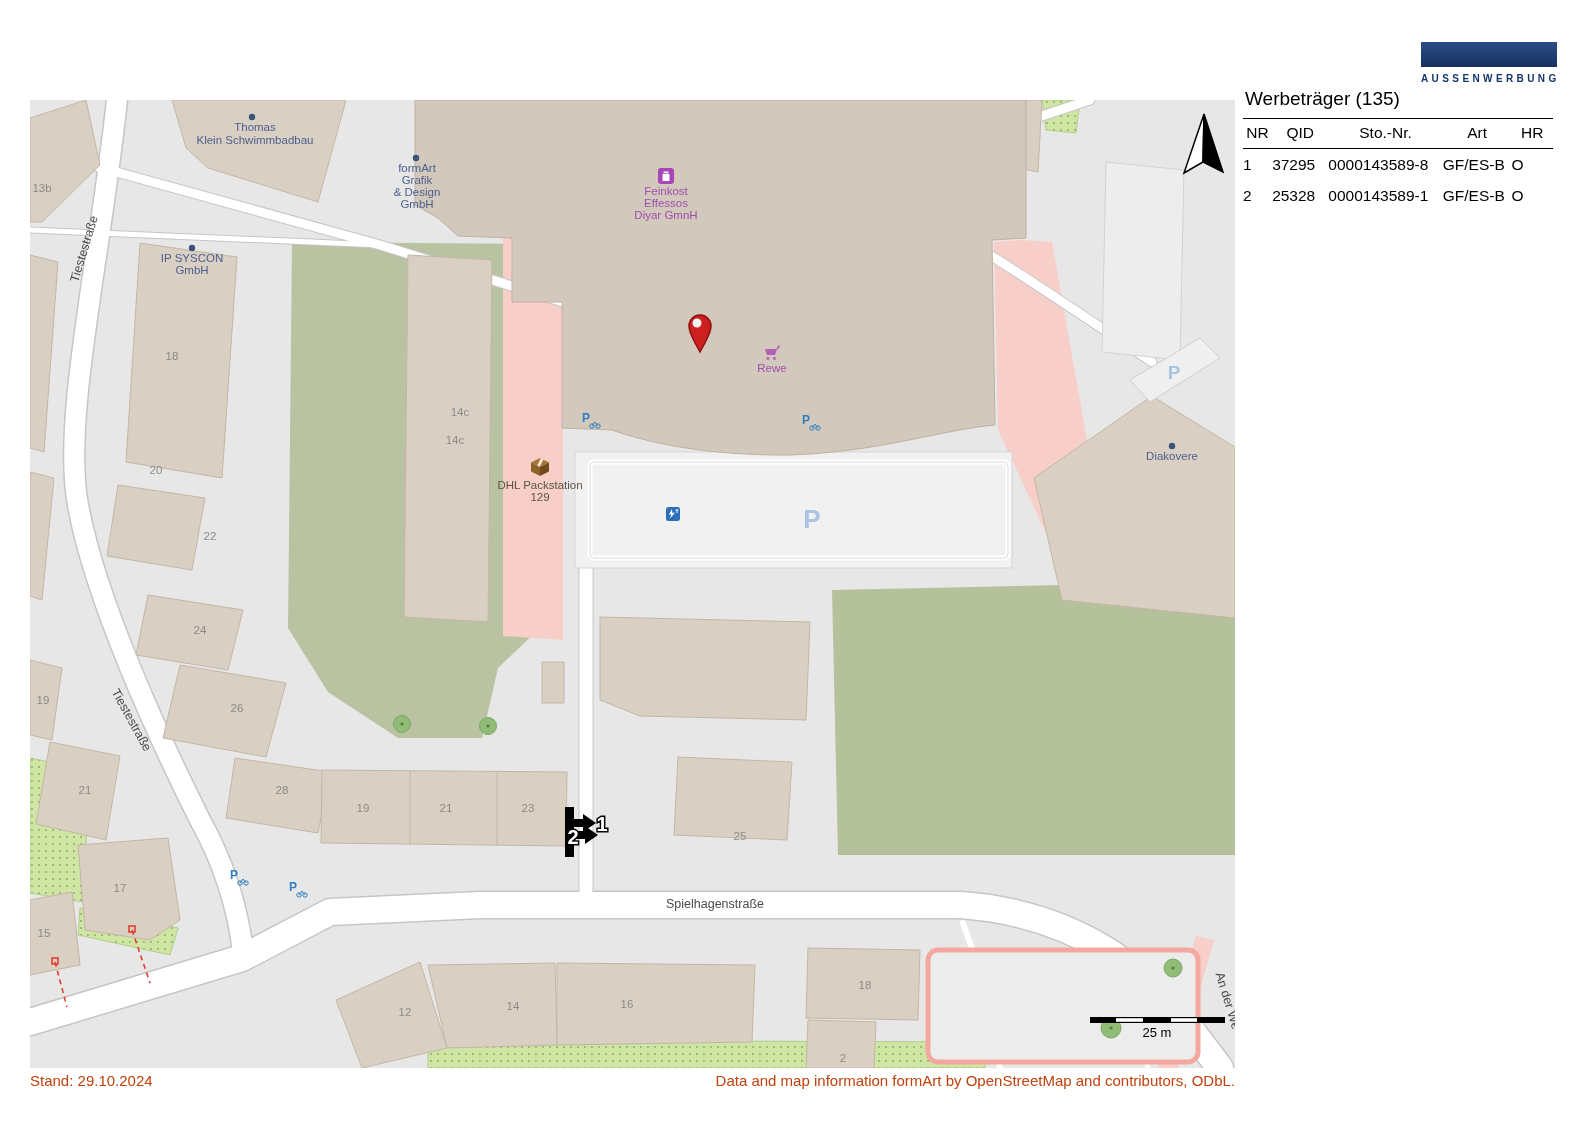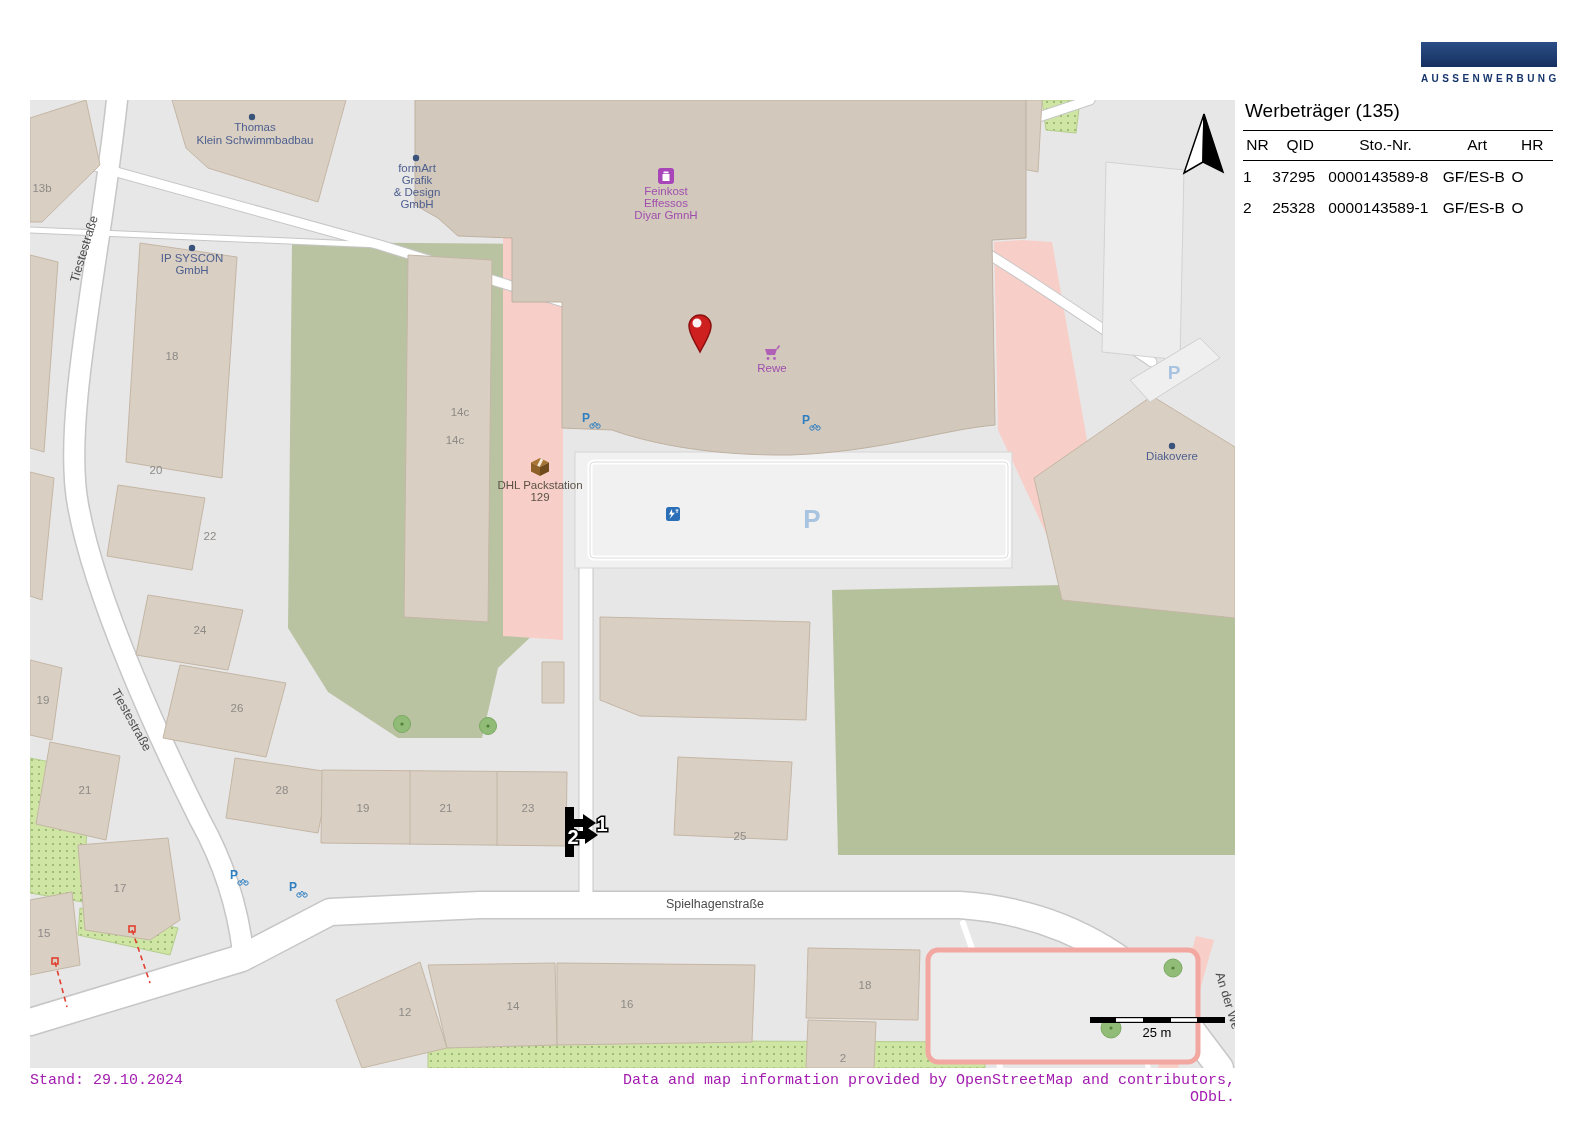--- a/index.html
+++ b/index.html
@@ -8,28 +8,28 @@
   .hdr{position:absolute;left:30px;top:30px;color:#000;font-size:18px;line-height:23px;}
   
   .logo{position:absolute;left:1421px;top:20px;width:137px;height:66px;}
   .logo .bar{position:absolute;left:0;top:22px;width:136px;height:25px;background:linear-gradient(#2a4e86,#16305f);}
   .logo .word{position:absolute;left:0;top:-14px;width:136px;text-align:center;
     font-size:49px;font-weight:bold;font-style:italic;letter-spacing:-3px;
     text-shadow:-2px 0 #fff,2px 0 #fff,0 -2px #fff,0 2px #fff,-1px -1px #fff,1px 1px #fff,-1px 1px #fff,1px -1px #fff;}
   .logo .sub{position:absolute;left:0;top:53px;width:137px;font-size:10px;font-weight:700;
     letter-spacing:3.4px;color:#15356b;white-space:nowrap;}
   
-  .panel{position:absolute;left:1243px;top:100px;width:320px;color:#000;}
+  .panel{position:absolute;left:1243px;top:88px;width:320px;color:#000;}
   .panel .title{font-size:19px;margin:0 0 8px 2px;}
   .panel .rule{border-top:1.5px solid #000;width:310px;}
   .panel table{border-collapse:collapse;font-size:15.5px;width:310px;}
   .panel th{text-align:center;font-weight:normal;padding:5px 0 6px 0;}
   .panel td{padding:7px 0 6px 0;}
   .c-nr{width:28px;} .c-qid{width:54px;} .c-sto{width:110px;} .c-art{width:66px;} .c-hr{width:40px;}
-  .ftr{position:absolute;top:1072px;font-size:15px;color:#a21caf;font-family:Liberation Mono, monospace;}
+  .ftr{position:absolute;top:1072px;font-size:15px;color:#c2410c;}
   .ftr.left{left:30px;} .ftr.right{left:600px;width:635px;text-align:right;}
   .map{position:absolute;left:30px;top:100px;width:1205px;height:968px;background:#e8e7e7;}
   svg text{font-family:"Liberation Sans", sans-serif;}
   .hn{font-size:11.5px;fill:#8d8a87;text-anchor:middle;}
   .street-label{font-size:12.5px;fill:#4b4b4b;text-anchor:middle;}
   .poi{font-size:11.5px;fill:#4d5f8e;text-anchor:middle;}
   .poi-purple{font-size:11.5px;fill:#a04fae;text-anchor:middle;}
   .poi-dhl{font-size:11.5px;fill:#5b5246;text-anchor:middle;}
   .bigP{fill:#a9c4e0;font-weight:bold;text-anchor:middle;}
   .bikeP{fill:#2f7fc1;font-weight:bold;font-size:12px;}
@@ -333,15 +333,15 @@
     <g>
       <rect x="1060" y="917" width="135" height="6" fill="#000"></rect>
       <rect x="1086" y="918.2" width="27" height="3.6" fill="#ffffff"></rect>
       <rect x="1141" y="918.2" width="26" height="3.6" fill="#ffffff"></rect>
       <text class="scale-label" x="1127" y="937">25 m</text>
     </g>
   </svg>
   </div>
 
   <div class="ftr left">Stand: 29.10.2024</div>
-  <div class="ftr right">Data and map information provided by OpenStreetMap and contributors, ODbL.</div>
+  <div class="ftr right">Data and map information formArt by OpenStreetMap and contributors, ODbL.</div>
 
 </div>
 
 </body></html>

